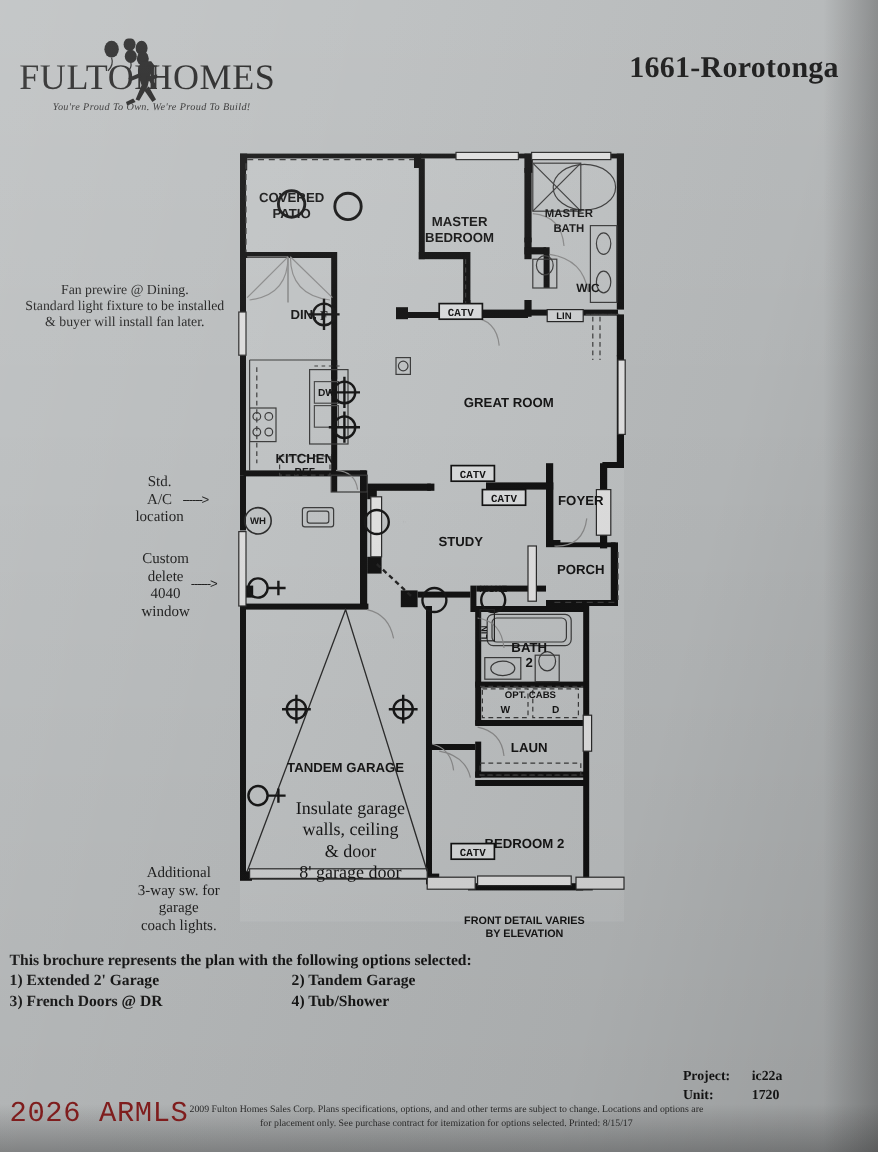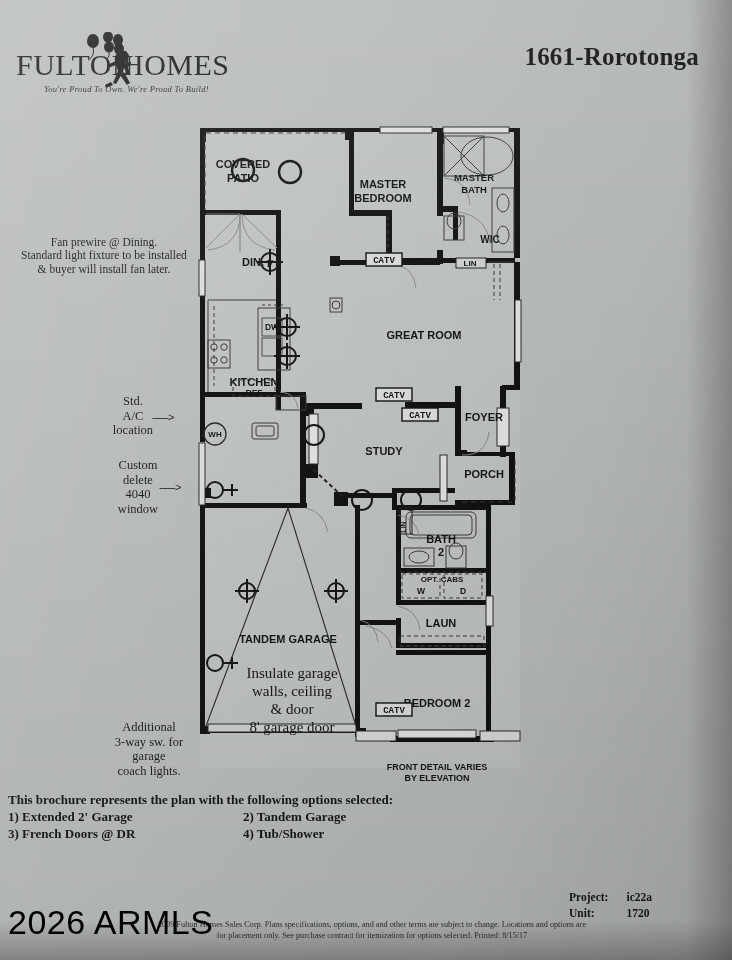--- a/index.html
+++ b/index.html
@@ -144,23 +144,23 @@
     font-family: "Liberation Serif", serif;
     font-size: 8.2px;
     line-height: 1.30;
     color: #2c2c2c;
   }
 
   
   #watermark {
     position: absolute;
     left: 8px; bottom: 18px;
-    font-family: Liberation Sans, sans-serif;
-    font-size: 34px;
-    color: #000000;
+    font-family: Liberation Mono, monospace;
+    font-size: 24px;
+    color: #7f1d1d;
     letter-spacing: 0.5px;
     z-index: 45;
   }
 
   
   #plan-svg { position: absolute; left: 0; top: 0; z-index: 20; }
   .rlabel {
     font-family: "Liberation Sans", sans-serif;
     font-weight: bold;
     fill: #141414;

